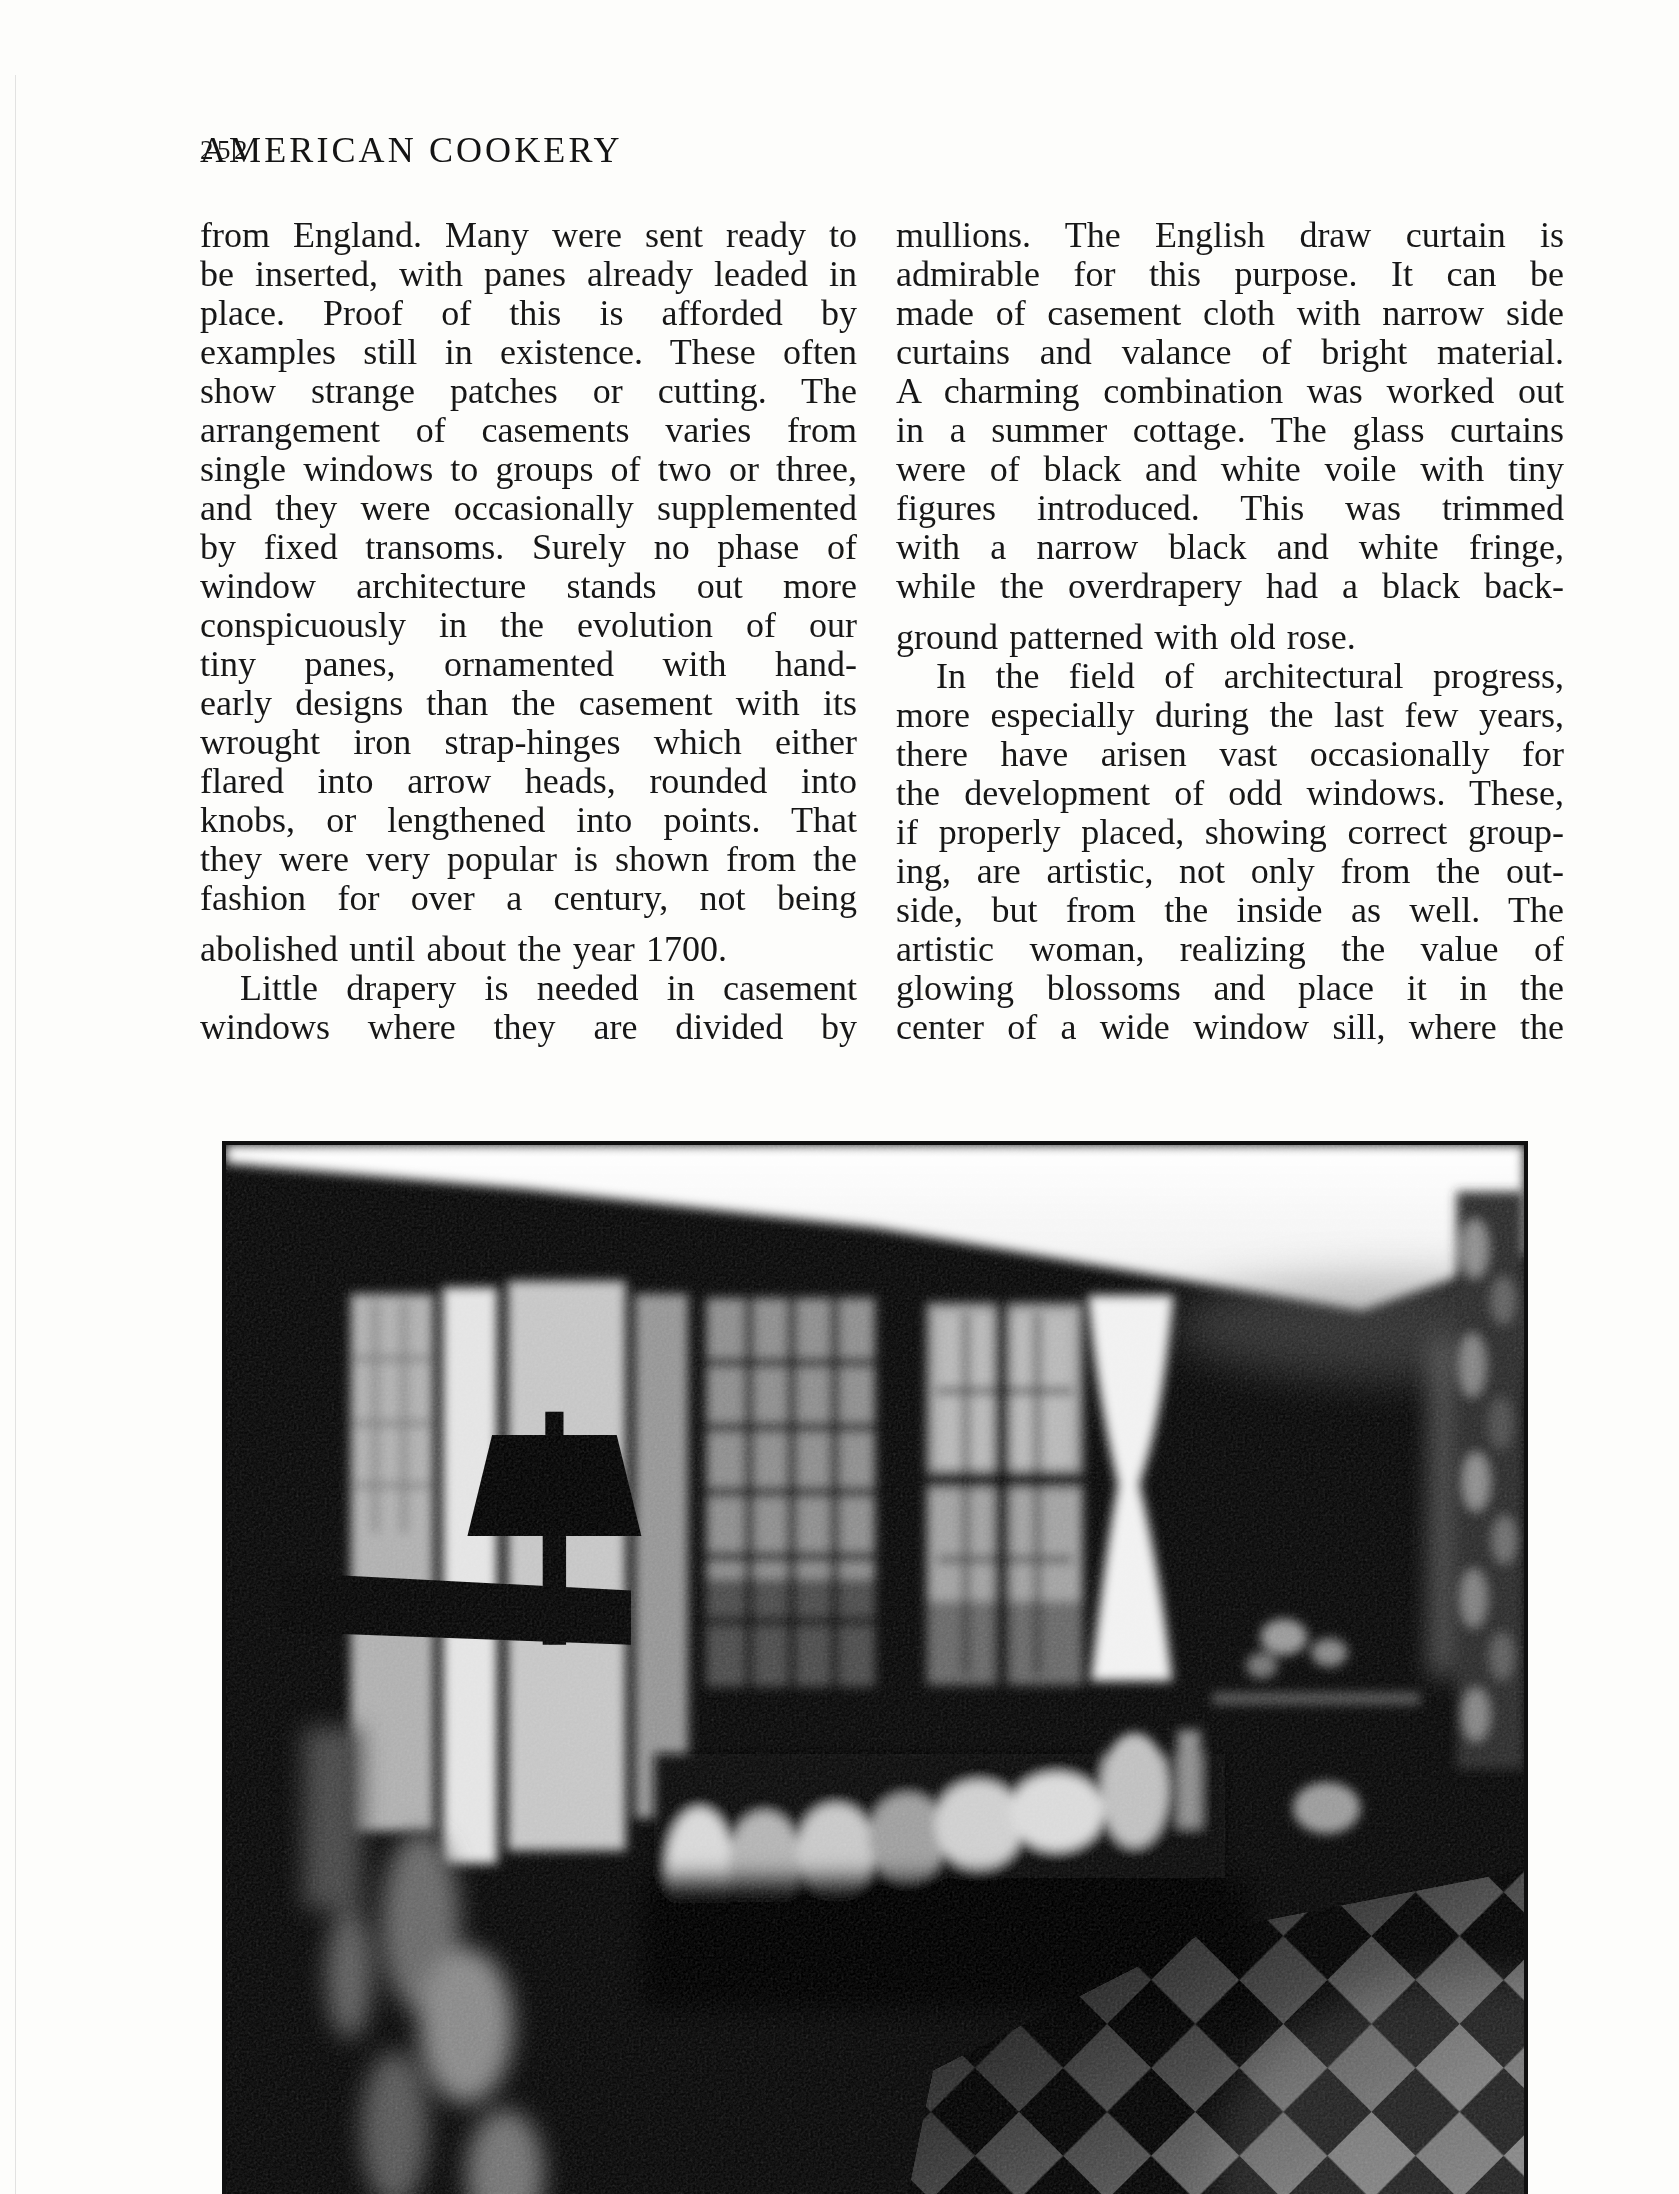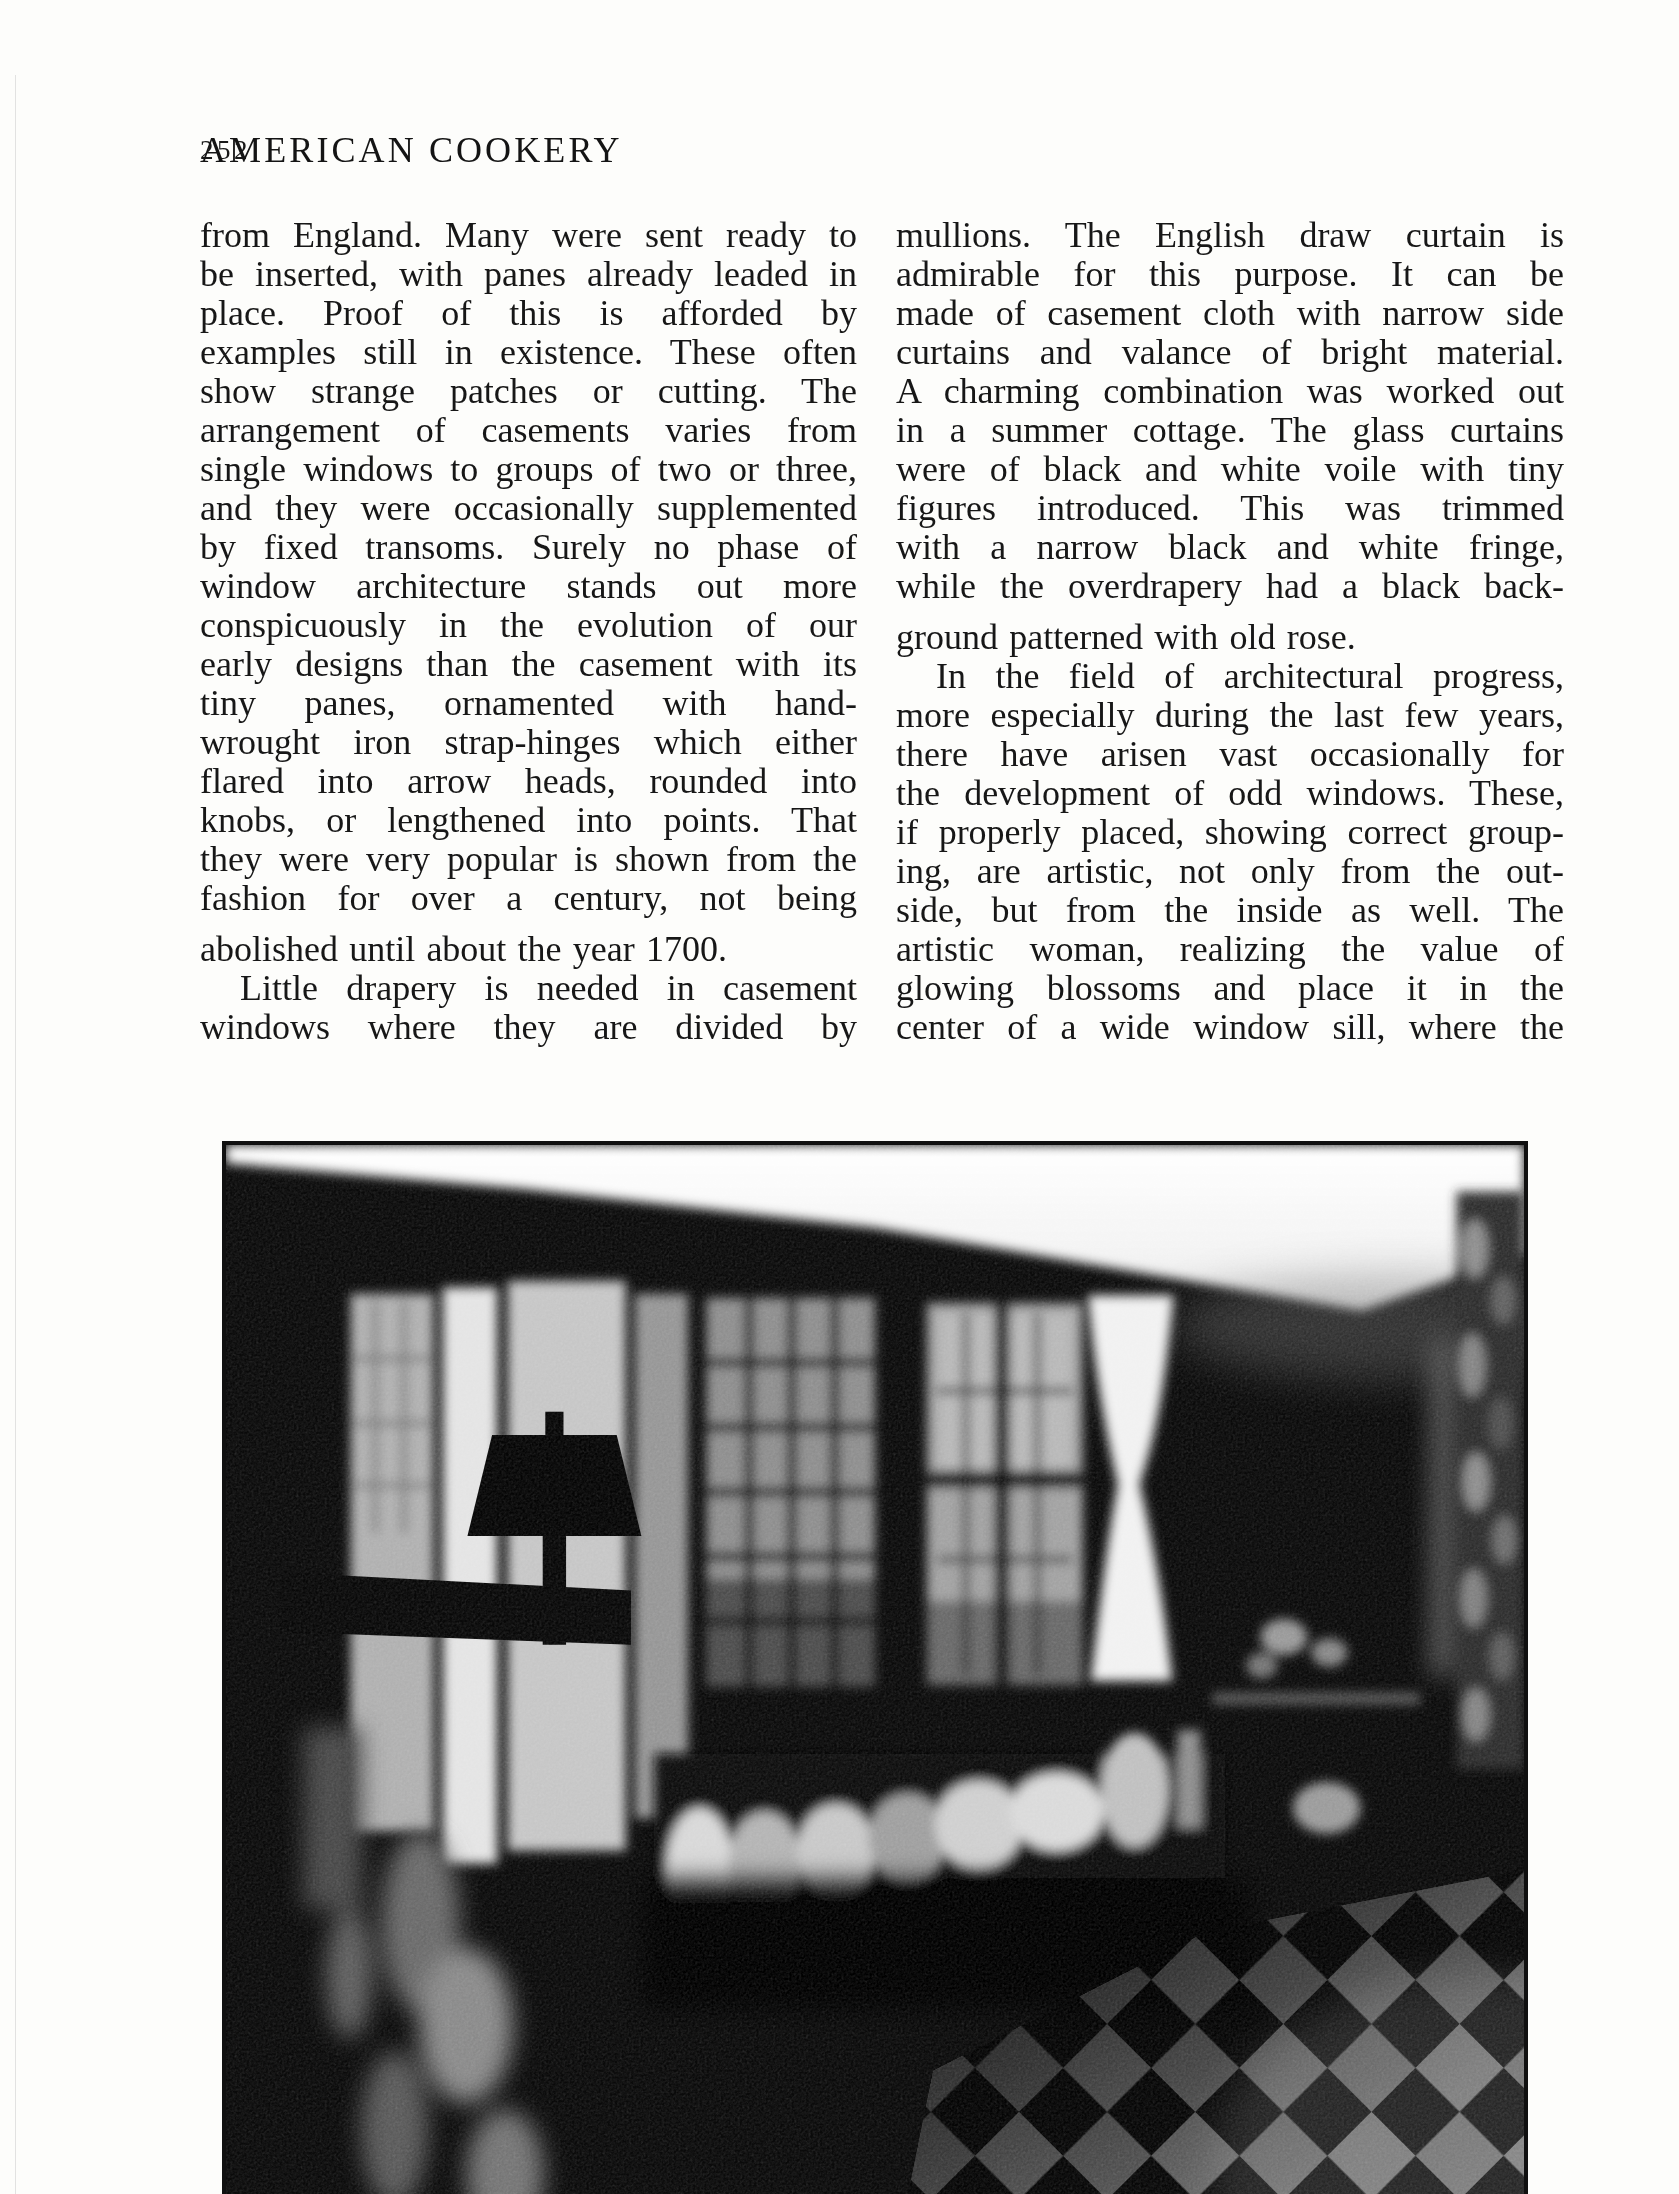--- a/index.html
+++ b/index.html
@@ -68,22 +68,22 @@
         <div class="line">be inserted, with panes already leaded in</div>
         <div class="line">place. Proof of this is afforded by</div>
         <div class="line">examples still in existence. These often</div>
         <div class="line">show strange patches or cutting. The</div>
         <div class="line">arrangement of casements varies from</div>
         <div class="line">single windows to groups of two or three,</div>
         <div class="line">and they were occasionally supplemented</div>
         <div class="line">by fixed transoms. Surely no phase of</div>
         <div class="line">window architecture stands out more</div>
         <div class="line">conspicuously in the evolution of our</div>
+        <div class="line">tiny panes, ornamented with hand-</div>
         <div class="line">early designs than the casement with its</div>
-        <div class="line">tiny panes, ornamented with hand-</div>
         <div class="line">wrought iron strap-hinges which either</div>
         <div class="line">flared into arrow heads, rounded into</div>
         <div class="line">knobs, or lengthened into points. That</div>
         <div class="line">they were very popular is shown from the</div>
         <div class="line">fashion for over a century, not being</div>
         <div class="line pend">abolished until about the year 1700.</div>
         <div class="line indent">Little drapery is needed in casement</div>
         <div class="line">windows where they are divided by</div>
       </div>
     <div class="col right">

